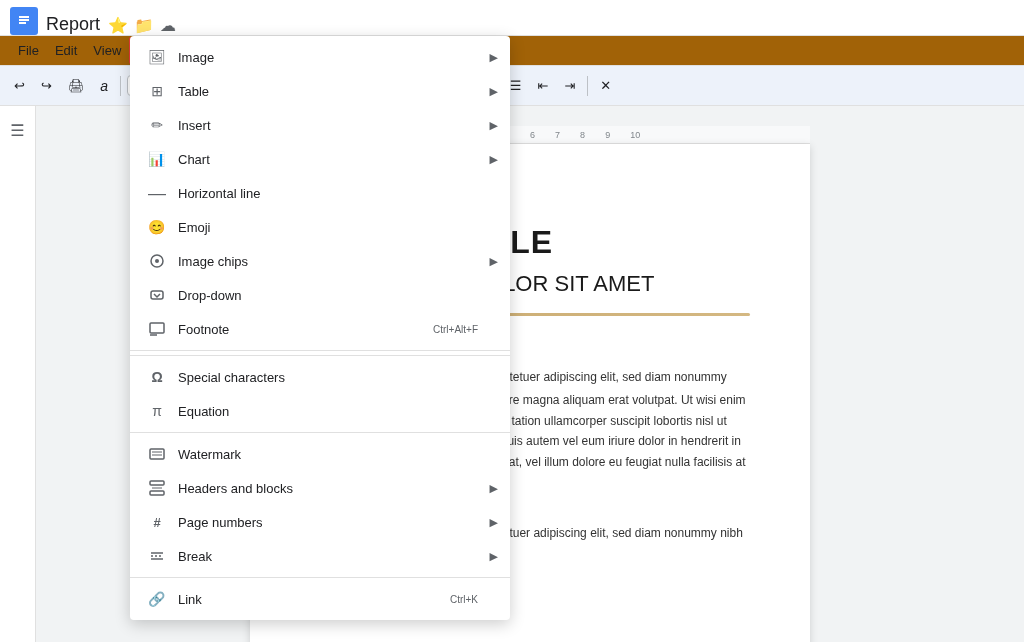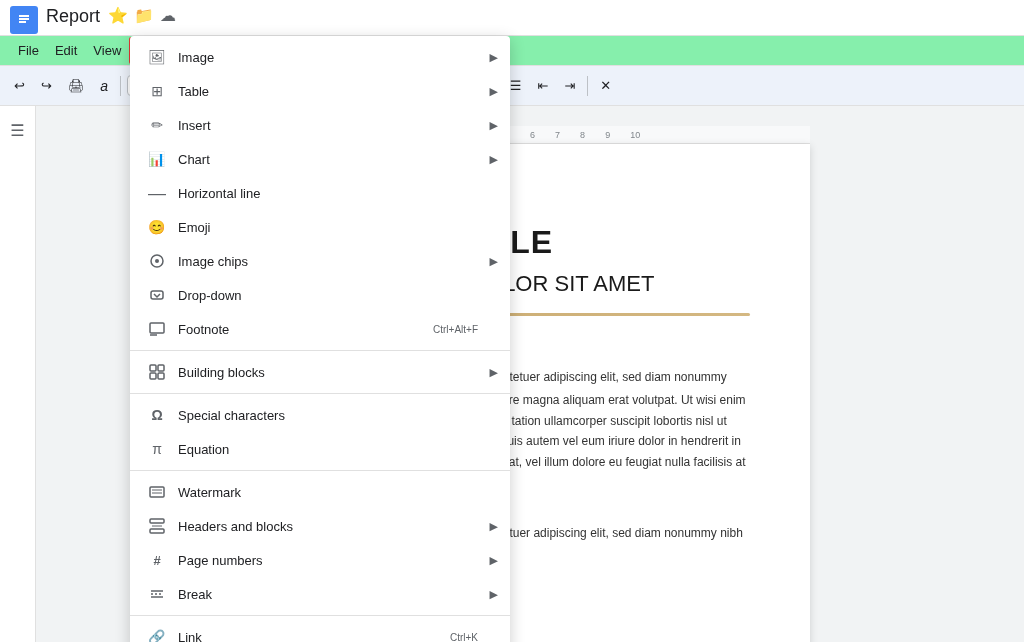--- a/index.html
+++ b/index.html
@@ -1,30 +1,30 @@
 <!DOCTYPE html>
 <html><head>
   <meta charset="utf-8">
   <style>
     * { margin: 0; padding: 0; box-sizing: border-box; }
     body { font-family: Arial, sans-serif; font-size: 13px; background: #f1f3f4; width: 1024px; height: 642px; overflow: hidden; }
 
     
     .title-bar {
-      display: flex; align-items: flex-start; background: #fff; padding: 6px 10px 0 10px;
+      display: flex; align-items: flex-end; background: #fff; padding: 6px 10px 0 10px;
       border-bottom: 1px solid #e0e0e0; height: 36px;
     }
     .title-bar-icon { width: 28px; height: 28px; background: #4285f4; border-radius: 3px; margin-right: 8px; display:flex; align-items:center; justify-content:center; color:#fff; font-size:16px; font-weight:bold; flex-shrink:0; }
     .title-bar-name { font-size: 18px; color: #202124; margin-right: 8px; }
     .title-bar-actions { display: flex; align-items: center; gap: 6px; margin-right: 8px; }
     .title-bar-actions span { font-size: 16px; color: #5f6368; cursor: pointer; }
 
     
     .menu-bar {
-      display: flex; align-items: center; background: #86efac; padding: 2px 10px;
+      display: flex; align-items: center; background: #a16207; padding: 2px 10px;
       height: 30px; border-bottom: 1px solid #e0e0e0; font-size: 13px; color: #202124;
     }
     .menu-item { padding: 4px 8px; cursor: pointer; border-radius: 4px; white-space: nowrap; }
     .menu-item.active { background: #c8e6c9; border: 2px solid #e53935; border-radius: 2px; }
 
     
     .toolbar {
       display: flex; align-items: center; background: #edf2fa; padding: 4px 8px;
       height: 40px; border-bottom: 1px solid #e0e0e0; gap: 4px; overflow: hidden;
     }
@@ -211,31 +211,20 @@
             <rect x="1" y="2" width="14" height="10" rx="1" stroke="#5f6368" stroke-width="1.5" fill="none"></rect>
             <line x1="1" y1="14" x2="8" y2="14" stroke="#5f6368" stroke-width="1.5"></line>
           </svg>
       </span>
       <span>Footnote</span>
       <span class="dd-shortcut">Ctrl+Alt+F</span>
     </div>
 
     <div class="dd-separator"></div>
 
-    <div class="dd-item has-arrow">
-      <span class="dd-icon">
-        <svg width="16" height="16" viewBox="0 0 16 16">
-            <rect x="1" y="1" width="6" height="6" rx="1" stroke="#5f6368" stroke-width="1.5" fill="none"></rect>
-            <rect x="9" y="1" width="6" height="6" rx="1" stroke="#5f6368" stroke-width="1.5" fill="none"></rect>
-            <rect x="1" y="9" width="6" height="6" rx="1" stroke="#5f6368" stroke-width="1.5" fill="none"></rect>
-            <rect x="9" y="9" width="6" height="6" rx="1" stroke="#5f6368" stroke-width="1.5" fill="none"></rect>
-          </svg>
-      </span>
-      <span>Building blocks</span>
-    </div>
 
     <div class="dd-separator"></div>
 
     <div class="dd-item">
       <span class="dd-icon" style="font-size:14px;font-weight:bold;">Ω</span>
       <span>Special characters</span>
     </div>
 
     <div class="dd-item">
       <span class="dd-icon" style="font-size:14px;">π</span>

